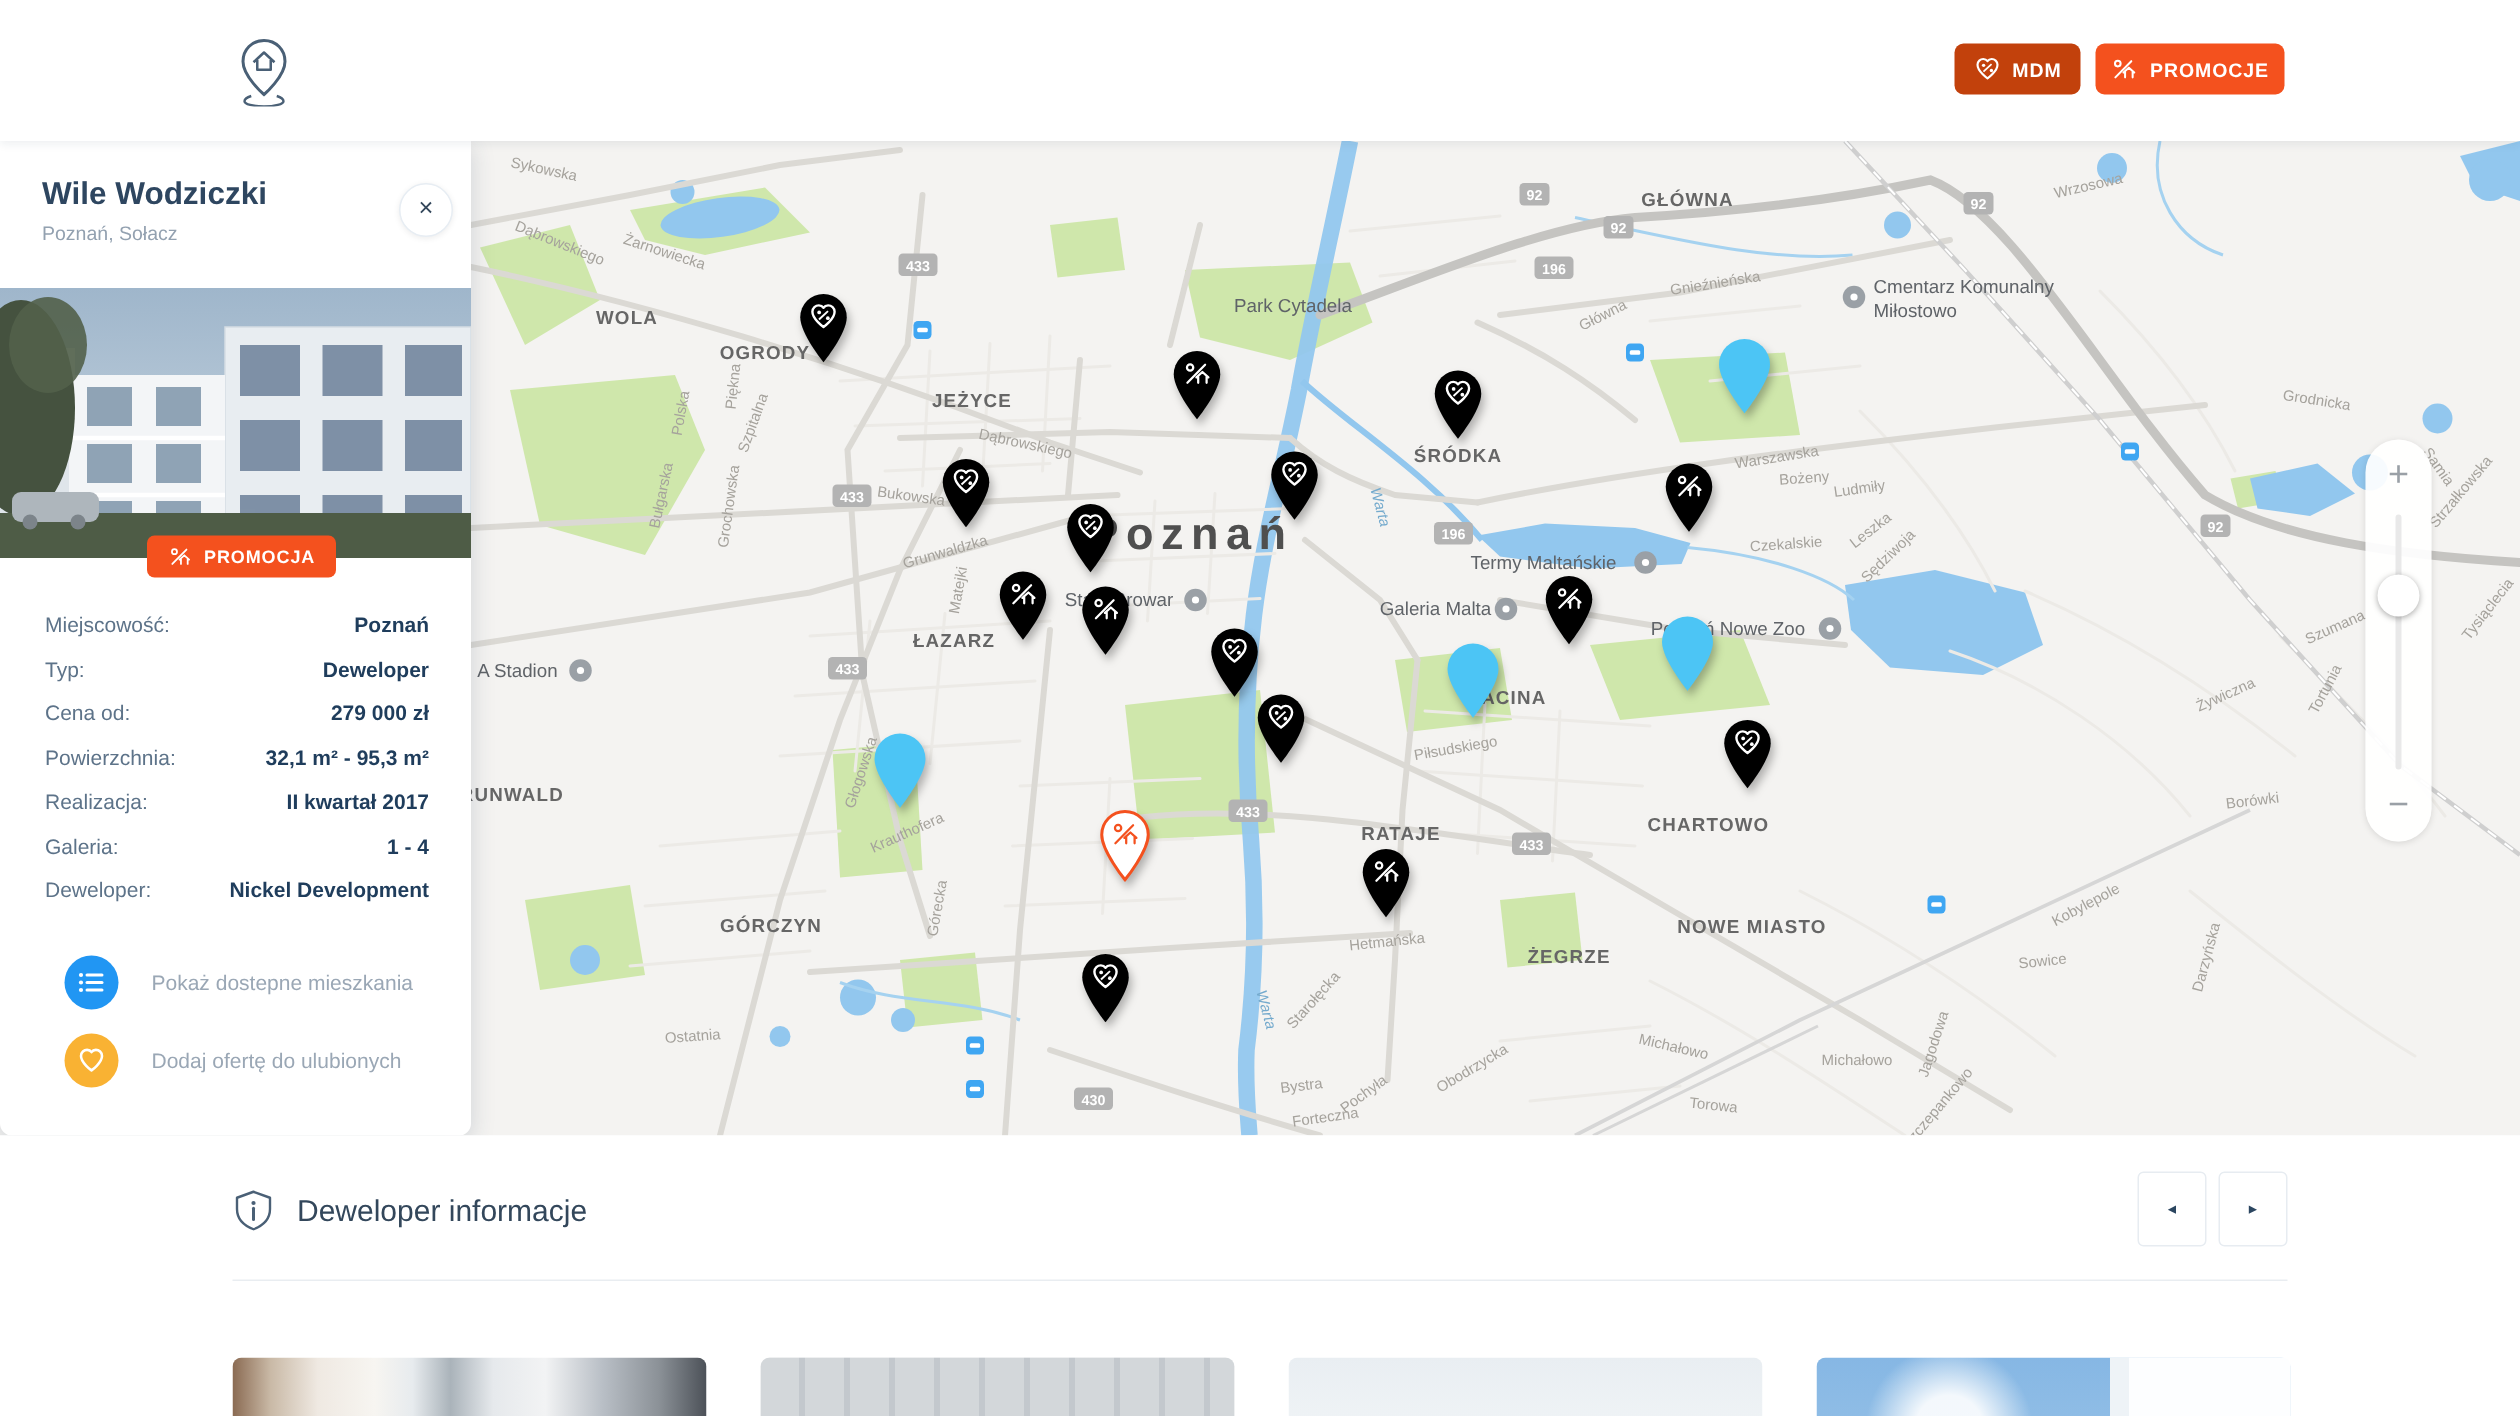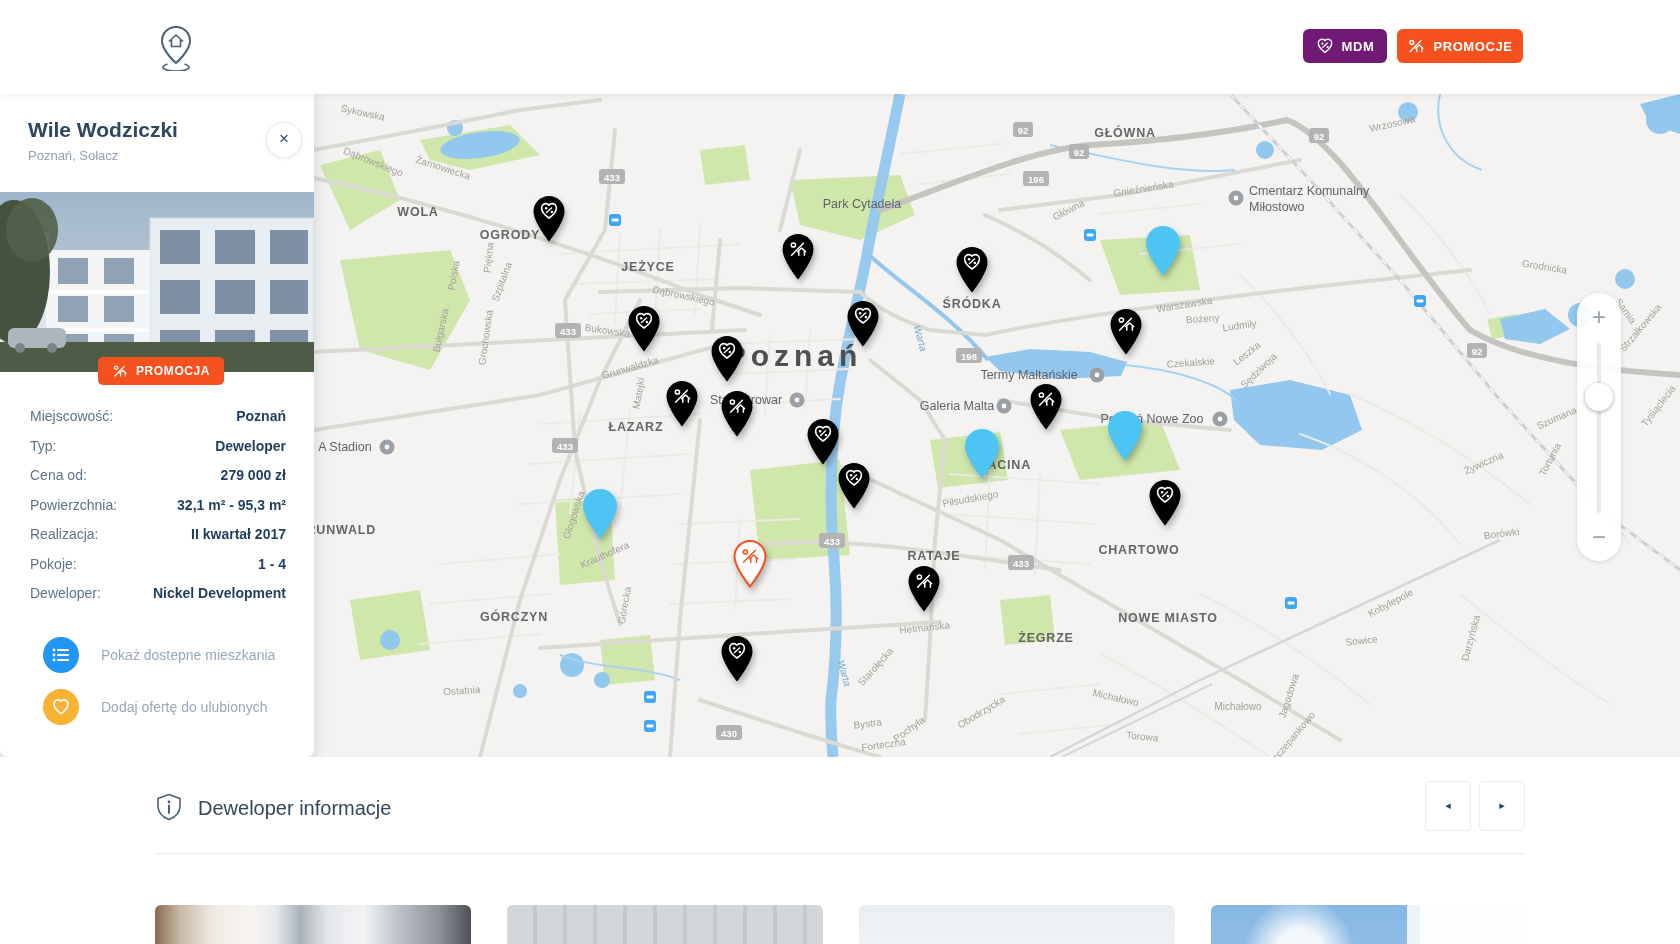--- a/index.html
+++ b/index.html
@@ -6,21 +6,21 @@
     font-family:"Liberation Sans",sans-serif;}
   
   .header{position:absolute;left:0;top:0;width:1680px;height:94px;background:#fff;z-index:40;
     box-shadow:0 2px 6px rgba(30,50,80,.08);}
   .logo{position:absolute;left:158px;top:25px;width:36px;height:46px;color:#4a6076;}
   .app-title{position:absolute;left:208px;top:30px;font-size:23px;color:#3a5168;font-weight:500;letter-spacing:.2px;}
   .hbtn{position:absolute;top:29px;height:34px;border:none;border-radius:6px;color:#fff;
     font-family:"Liberation Sans",sans-serif;font-size:13px;font-weight:bold;letter-spacing:.6px;
     display:flex;align-items:center;justify-content:center;gap:8px;cursor:pointer;}
   .hbtn svg{color:#fff;}
-  .btn-mdm{left:1303px;width:84px;background:#701a75;}
+  .btn-mdm{left:1303px;width:84px;background:#c2410c;}
   .btn-promocje{left:1397px;width:126px;background:#f4511e;}
   
   .map-wrap{position:absolute;left:0;top:94px;width:1680px;height:663px;background:#f4f3f1;overflow:hidden;}
   .map-svg{position:absolute;left:0;top:0;}
   text{font-family:"Liberation Sans",sans-serif;}
   .t-city{font-size:30px;fill:#4f4f4f;letter-spacing:5px;font-weight:600;}
   .t-district{font-size:12.5px;fill:#666;font-weight:bold;letter-spacing:.8px;}
   .t-street{font-size:10px;fill:#a5a29c;}
   .t-poi{font-size:12.5px;fill:#5f6368;}
   .t-river{font-size:10px;fill:#74aacd;font-style:italic;}
@@ -669,21 +669,21 @@
         </div>
       <div class="sc-row">
           <span class="lbl">Powierzchnia:</span>
           <span class="val">32,1 m² - 95,3 m²</span>
         </div>
       <div class="sc-row">
           <span class="lbl">Realizacja:</span>
           <span class="val">II kwartał 2017</span>
         </div>
       <div class="sc-row">
-          <span class="lbl">Pokoje:</span>
+          <span class="lbl">Galeria:</span>
           <span class="val">1 - 4</span>
         </div>
       <div class="sc-row">
           <span class="lbl">Deweloper:</span>
           <span class="val">Nickel Development</span>
         </div>
     </div>
     <div class="sc-action sc-act2">
       <span class="act-circle ac-yellow">
           <svg width="20" height="20" viewBox="0 0 20 20">

